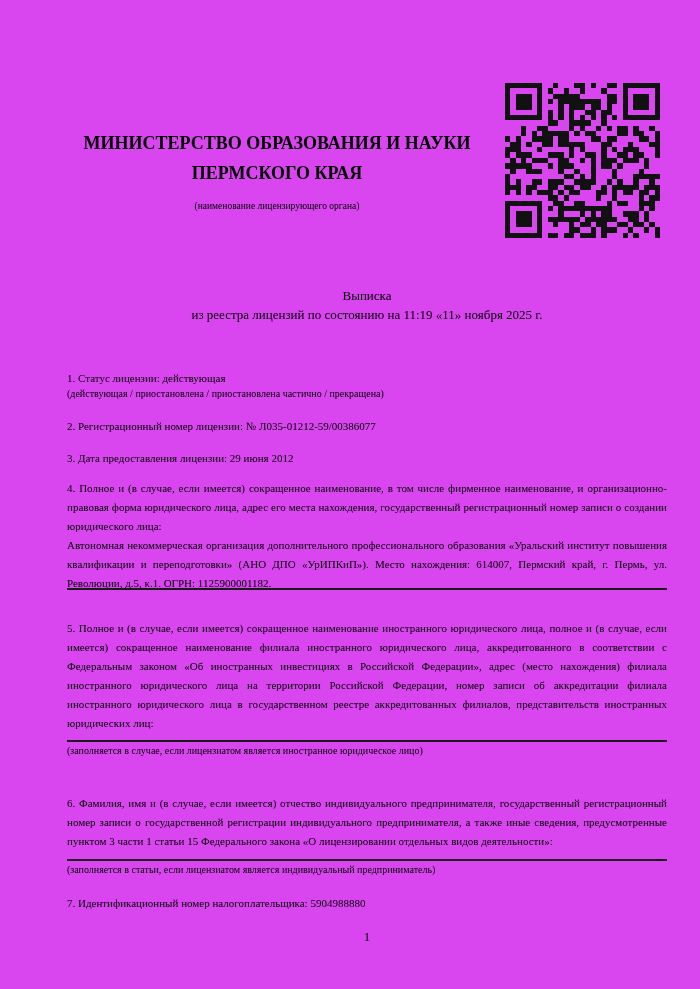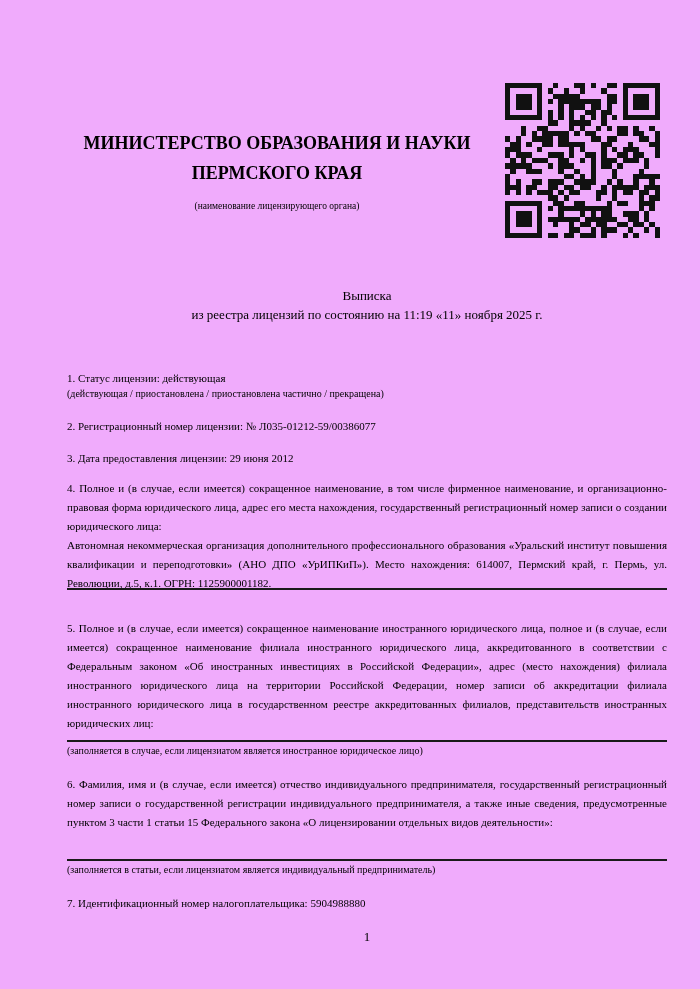--- a/index.html
+++ b/index.html
@@ -4,21 +4,21 @@
 <style>
   html, body {
     margin: 0;
     padding: 0;
     background: #ffffff;
   }
   .page {
     position: relative;
     width: 700px;
     height: 989px;
-    background: #f0abfc;
+    background: #d946ef;
     color: #000;
     font-family: "Liberation Serif", "DejaVu Serif", serif;
     overflow: hidden;
   }
   .abs { position: absolute; }
 
   
   .header-block {
     left: 67px;
     top: 128px;
@@ -552,21 +552,21 @@
   <div class="abs item justified" style="top:479px">
     <div>4. Полное и (в случае, если имеется) сокращенное наименование, в том числе фирменное наименование, и организационно-правовая форма юридического лица, адрес его места нахождения, государственный регистрационный номер записи о создании юридического лица:</div>
     <div>Автономная некоммерческая организация дополнительного профессионального образования «Уральский институт повышения квалификации и переподготовки» (АНО ДПО «УрИПКиП»). Место нахождения: 614007, Пермский край, г. Пермь, ул. Революции, д.5, к.1. ОГРН: 1125900001182.</div>
   </div>
   <div class="abs fill-line" style="top:588px"></div>
 
   <div class="abs item justified" style="top:619px">5. Полное и (в случае, если имеется) сокращенное наименование иностранного юридического лица, полное и (в случае, если имеется) сокращенное наименование филиала иностранного юридического лица, аккредитованного в соответствии с Федеральным законом «Об иностранных инвестициях в Российской Федерации», адрес (место нахождения) филиала иностранного юридического лица на территории Российской Федерации, номер записи об аккредитации филиала иностранного юридического лица в государственном реестре аккредитованных филиалов, представительств иностранных юридических лиц:</div>
   <div class="abs fill-line" style="top:740px"></div>
   <div class="abs sub-note fill-note" style="top:745px">(заполняется в случае, если лицензиатом является иностранное юридическое лицо)</div>
 
-  <div class="abs item justified" style="top:775px">6. Фамилия, имя и (в случае, если имеется) отчество индивидуального предпринимателя, государственный регистрационный номер записи о государственной регистрации индивидуального предпринимателя, а также иные сведения, предусмотренные пунктом 3 части 1 статьи 15 Федерального закона «О лицензировании отдельных видов деятельности»:</div>
+  <div class="abs item justified" style="top:794px">6. Фамилия, имя и (в случае, если имеется) отчество индивидуального предпринимателя, государственный регистрационный номер записи о государственной регистрации индивидуального предпринимателя, а также иные сведения, предусмотренные пунктом 3 части 1 статьи 15 Федерального закона «О лицензировании отдельных видов деятельности»:</div>
   <div class="abs fill-line" style="top:859px"></div>
   <div class="abs sub-note fill-note" style="top:864px">(заполняется в статьи, если лицензиатом является индивидуальный предприниматель)</div>
 
   <div class="abs item" style="top:894px">7. Идентификационный номер налогоплательщика: 5904988880</div>
 
   <div class="abs page-number">1</div>
 
 </div>
 
 </body></html>

